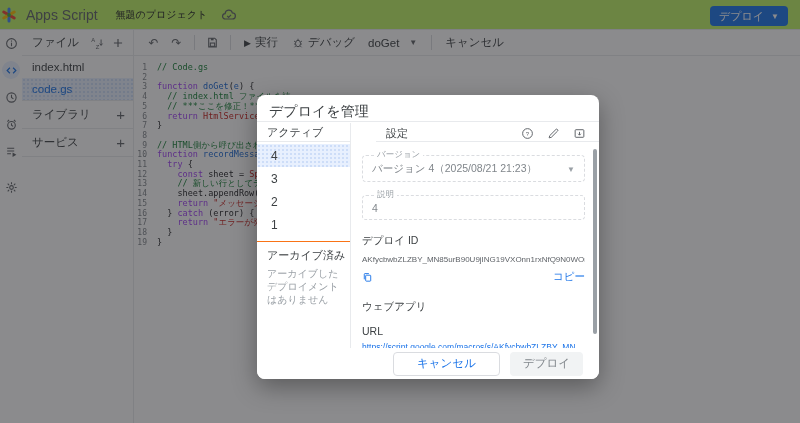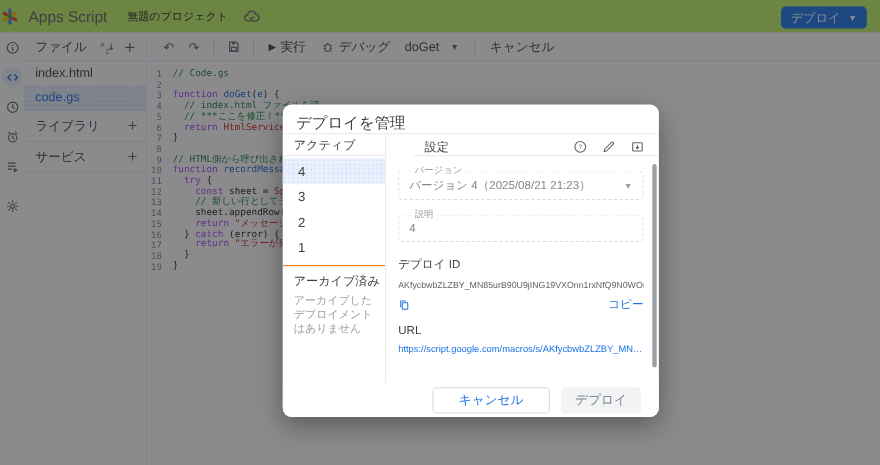--- a/index.html
+++ b/index.html
@@ -330,20 +330,21 @@
         <div class="m-lbl">デプロイ ID</div>
         <div class="m-id">AKfycbwbZLZBY_MN85urB90U9jING19VXOnn1rxNfQ9N0WOnL-C88tmiGnQQDKO4rr…</div>
         <div class="copyrow">
           <svg viewBox="0 0 24 24">
               <rect x="8" y="7" width="11" height="13" rx="1.5" fill="none" stroke="currentColor" stroke-width="2"></rect>
               <path d="M5 16V5a1.5 1.5 0 0 1 1.5-1.5H15" fill="none" stroke="currentColor" stroke-width="2"></path>
             </svg>
           <span>コピー</span>
         </div>
 
+        <div class="m-lbl" style="margin-top:16px;">ウェブアプリ</div>
         <div class="m-lbl" style="margin-top:11px;">URL</div>
         <div class="m-url">https://script.google.com/macros/s/AKfycbwbZLZBY_MN85urB90U9jING19VXOnn1r…</div>
 
       </div>
       <div class="m-thumb"></div>
     </div>
 
     <div class="m-footer">
       <button class="btn-cancel">キャンセル</button>
       <button class="btn-deploy">デプロイ</button>

